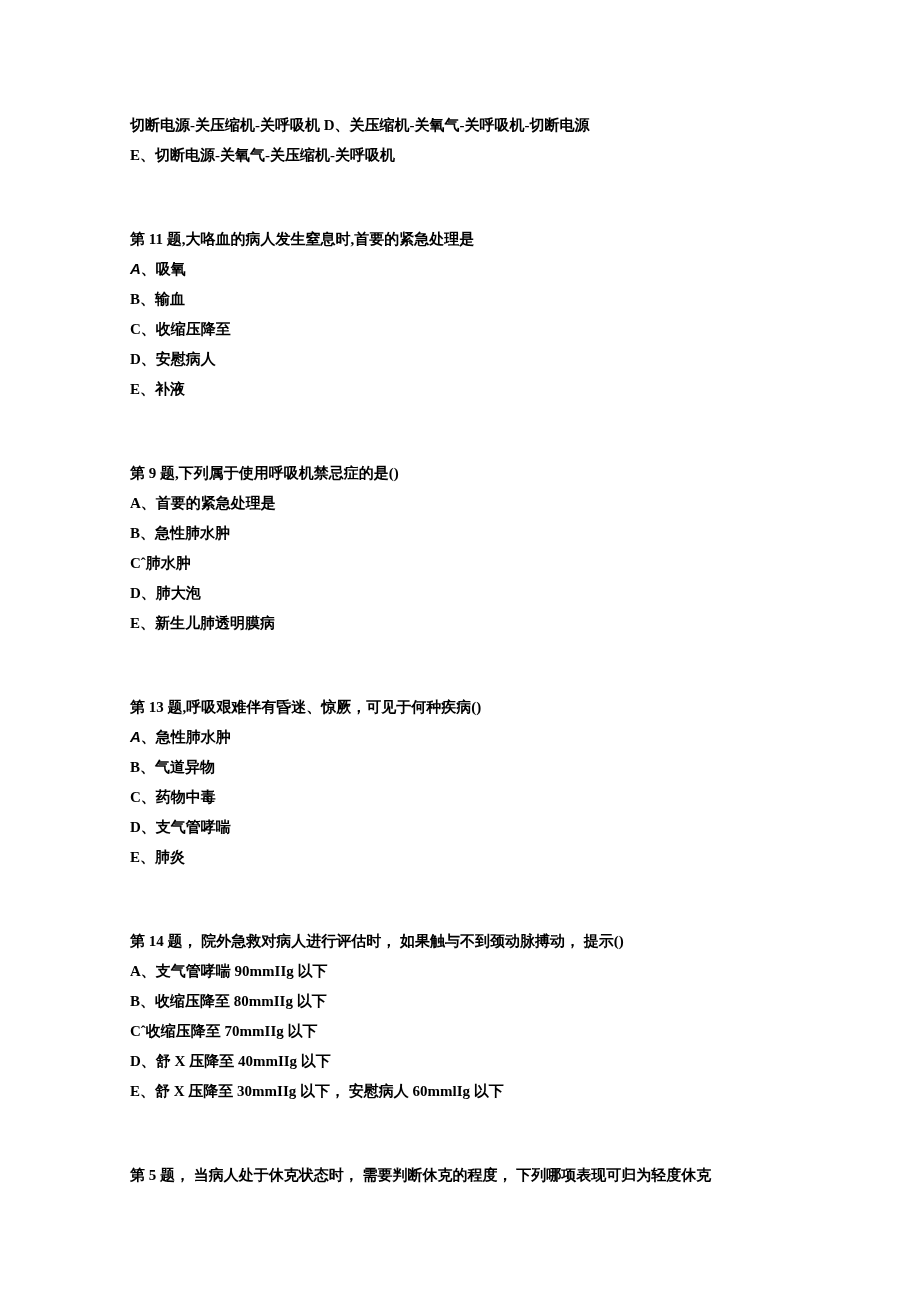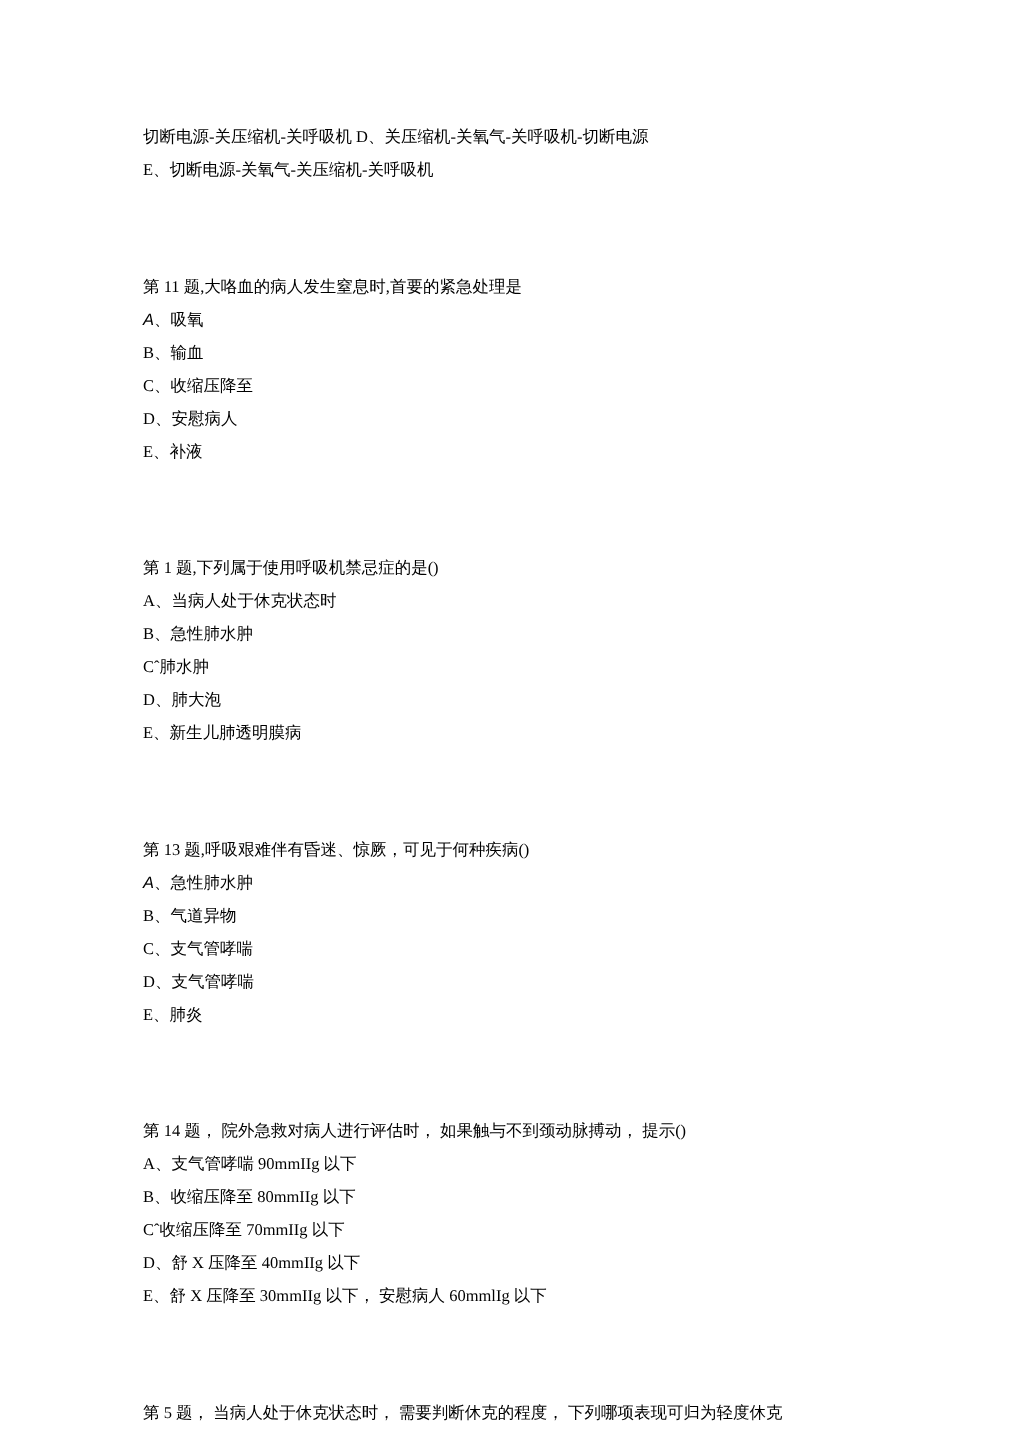--- a/index.html
+++ b/index.html
@@ -1,44 +1,44 @@
 <!DOCTYPE html>
 <html><head>
   <meta charset="utf-8">
   <style>
     body { font-family: "SimSun", serif; font-size: 15px; background: #fff; margin: 0; padding: 110px 130px 60px 130px; line-height: 2.0; color: #000; }
-    .line { white-space: normal; }
-    .qhead { margin-top: 76px; }
+    .line { white-space: normal; font-weight: bold; }
+    .qhead { margin-top: 54px; }
     .italic { font-style: italic; font-family: Arial, sans-serif; }
     .option { }
   </style>
 </head>
 <body>
 
 <div class="line">切断电源-关压缩机-关呼吸机 D、关压缩机-关氧气-关呼吸机-切断电源</div>
 <div class="line">E、切断电源-关氧气-关压缩机-关呼吸机</div>
 
 <div class="line qhead">第 11 题,大咯血的病人发生窒息时,首要的紧急处理是</div>
 <div class="line option"><span class="italic">A</span><span>、吸氧</span></div>
 <div class="line option">B、输血</div>
 <div class="line option">C、收缩压降至</div>
 <div class="line option">D、安慰病人</div>
 <div class="line option">E、补液</div>
 
-<div class="line qhead">第 1 题,下列属于使用呼吸机禁忌症的是()</div>
-<div class="line option">A、当病人处于休克状态时</div>
+<div class="line qhead">第 9 题,下列属于使用呼吸机禁忌症的是()</div>
+<div class="line option">A、首要的紧急处理是</div>
 <div class="line option">B、急性肺水肿</div>
 <div class="line option">Cˆ肺水肿</div>
 <div class="line option">D、肺大泡</div>
 <div class="line option">E、新生儿肺透明膜病</div>
 
 <div class="line qhead">第 13 题,呼吸艰难伴有昏迷、惊厥，可见于何种疾病()</div>
 <div class="line option"><span class="italic">A</span><span>、急性肺水肿</span></div>
 <div class="line option">B、气道异物</div>
-<div class="line option">C、支气管哮喘</div>
+<div class="line option">C、药物中毒</div>
 <div class="line option">D、支气管哮喘</div>
 <div class="line option">E、肺炎</div>
 
 <div class="line qhead">第 14 题， 院外急救对病人进行评估时， 如果触与不到颈动脉搏动， 提示()</div>
 <div class="line option">A、支气管哮喘 90mmIIg 以下</div>
 <div class="line option">B、收缩压降至 80mmIIg 以下</div>
 <div class="line option">Cˆ收缩压降至 70mmIIg 以下</div>
 <div class="line option">D、舒 X 压降至 40mmIIg 以下</div>
 <div class="line option">E、舒 X 压降至 30mmIIg 以下， 安慰病人 60mmlIg 以下</div>
 

